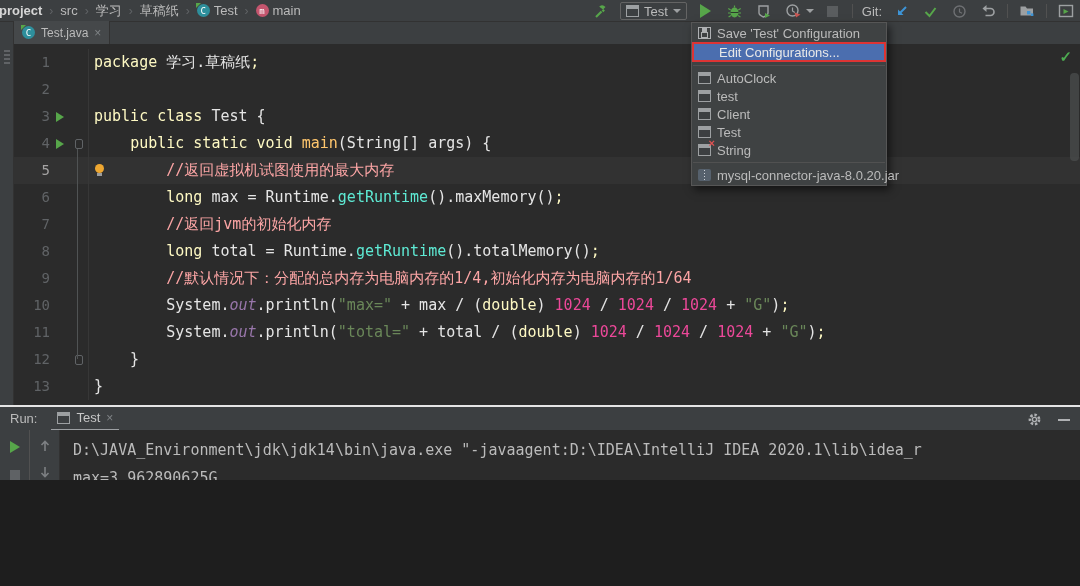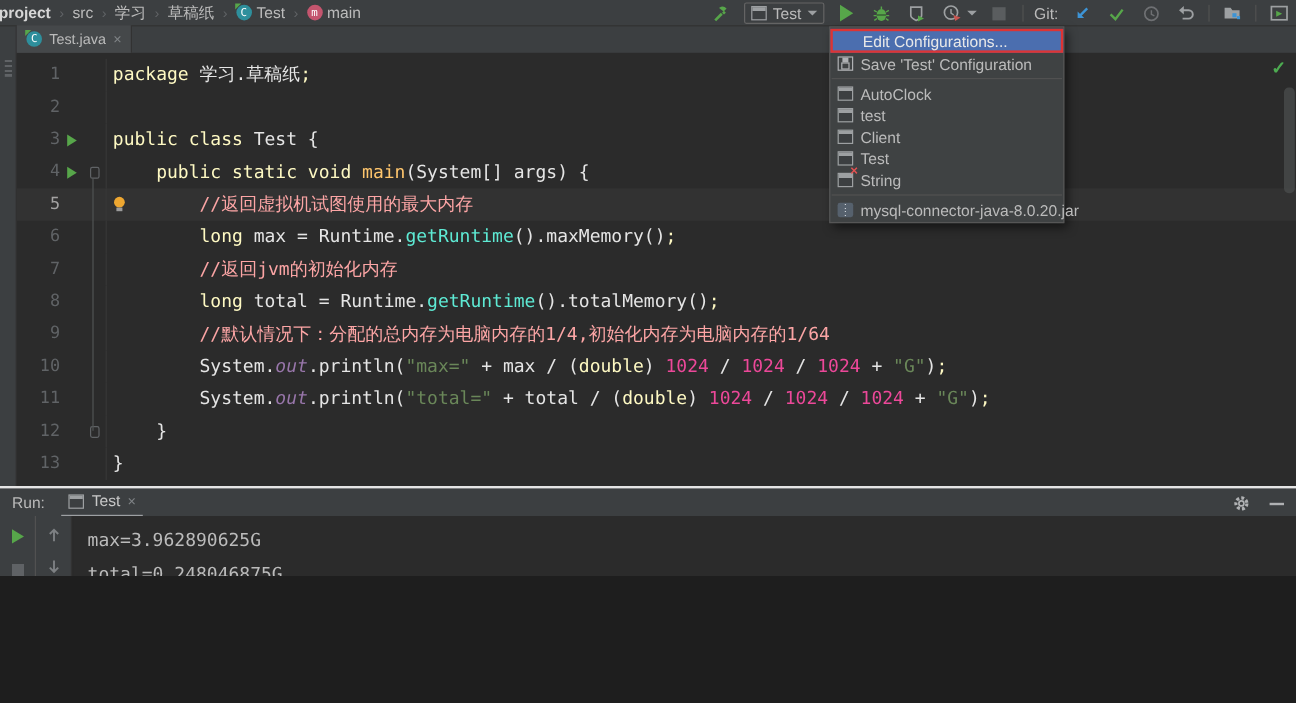--- a/index.html
+++ b/index.html
@@ -211,44 +211,44 @@
       <span>Test.java</span>
       <span class="tab-close">×</span>
     </div>
   </div>
 
   <div class="editor">
     <div class="lines">
         <div class="ed-line"><div class="gut"><span class="lnum">1</span><span class="gslot"></span><span class="gslot"></span></div><div class="code"><span class="tk-k">package </span><span class="tk-d">学习.草稿纸</span><span class="tk-k">;</span></div></div>
         <div class="ed-line"><div class="gut"><span class="lnum">2</span><span class="gslot"></span><span class="gslot"></span></div><div class="code"></div></div>
         <div class="ed-line"><div class="gut"><span class="lnum">3</span><span class="gslot"><span class="run-arrow"></span></span><span class="gslot"></span></div><div class="code"><span class="tk-k">public class </span><span class="tk-d">Test {</span></div></div>
-        <div class="ed-line"><div class="gut"><span class="lnum">4</span><span class="gslot"><span class="run-arrow"></span></span><span class="gslot"><span class="fold-mark"></span></span></div><div class="code"><span class="tk-d">    </span><span class="tk-k">public static void </span><span class="tk-m">main</span><span class="tk-d">(System[] args) {</span></div></div>
+        <div class="ed-line"><div class="gut"><span class="lnum">4</span><span class="gslot"><span class="run-arrow"></span></span><span class="gslot"><span class="fold-mark"></span></span></div><div class="code"><span class="tk-d">    </span><span class="tk-k">public static void </span><span class="tk-m">main</span><span class="tk-d">(String[] args) {</span></div></div>
         <div class="ed-line current"><div class="gut"><span class="lnum">5</span><span class="gslot"></span><span class="gslot"></span></div><div class="code"><span class="bulb"></span><span class="tk-d">        </span><span class="tk-c">//返回虚拟机试图使用的最大内存</span></div></div>
         <div class="ed-line"><div class="gut"><span class="lnum">6</span><span class="gslot"></span><span class="gslot"></span></div><div class="code"><span class="tk-d">        </span><span class="tk-k">long </span><span class="tk-d">max = Runtime.</span><span class="tk-i">getRuntime</span><span class="tk-d">().maxMemory()</span><span class="tk-k">;</span></div></div>
         <div class="ed-line"><div class="gut"><span class="lnum">7</span><span class="gslot"></span><span class="gslot"></span></div><div class="code"><span class="tk-d">        </span><span class="tk-c">//返回jvm的初始化内存</span></div></div>
         <div class="ed-line"><div class="gut"><span class="lnum">8</span><span class="gslot"></span><span class="gslot"></span></div><div class="code"><span class="tk-d">        </span><span class="tk-k">long </span><span class="tk-d">total = Runtime.</span><span class="tk-i">getRuntime</span><span class="tk-d">().totalMemory()</span><span class="tk-k">;</span></div></div>
         <div class="ed-line"><div class="gut"><span class="lnum">9</span><span class="gslot"></span><span class="gslot"></span></div><div class="code"><span class="tk-d">        </span><span class="tk-c">//默认情况下：分配的总内存为电脑内存的1/4,初始化内存为电脑内存的1/64</span></div></div>
         <div class="ed-line"><div class="gut"><span class="lnum">10</span><span class="gslot"></span><span class="gslot"></span></div><div class="code"><span class="tk-d">        System.</span><span class="tk-f">out</span><span class="tk-d">.println(</span><span class="tk-s">"max="</span><span class="tk-d"> + max / (</span><span class="tk-k">double</span><span class="tk-d">) </span><span class="tk-n">1024</span><span class="tk-d"> / </span><span class="tk-n">1024</span><span class="tk-d"> / </span><span class="tk-n">1024</span><span class="tk-d"> + </span><span class="tk-s">"G"</span><span class="tk-d">)</span><span class="tk-k">;</span></div></div>
         <div class="ed-line"><div class="gut"><span class="lnum">11</span><span class="gslot"></span><span class="gslot"></span></div><div class="code"><span class="tk-d">        System.</span><span class="tk-f">out</span><span class="tk-d">.println(</span><span class="tk-s">"total="</span><span class="tk-d"> + total / (</span><span class="tk-k">double</span><span class="tk-d">) </span><span class="tk-n">1024</span><span class="tk-d"> / </span><span class="tk-n">1024</span><span class="tk-d"> / </span><span class="tk-n">1024</span><span class="tk-d"> + </span><span class="tk-s">"G"</span><span class="tk-d">)</span><span class="tk-k">;</span></div></div>
         <div class="ed-line"><div class="gut"><span class="lnum">12</span><span class="gslot"></span><span class="gslot"><span class="fold-mark"></span></span></div><div class="code"><span class="tk-d">    }</span></div></div>
         <div class="ed-line"><div class="gut"><span class="lnum">13</span><span class="gslot"></span><span class="gslot"></span></div><div class="code"><span class="tk-d">}</span></div></div>
       </div>
     <div class="fold-line"></div>
     <div class="ed-check">✓</div>
     <div class="ed-scroll"></div>
   </div>
 
   <div class="popup">
+      <div class="menu-item">
+        <span class="mi save"></span>
+        <span>Save 'Test' Configuration</span>
+      </div>
       <div class="menu-item sel annotated">
         <span class="sp"></span>
         <span>Edit Configurations...</span>
-      </div>
-      <div class="menu-item">
-        <span class="mi save"></span>
-        <span>Save 'Test' Configuration</span>
       </div>
       <div class="menu-sep"></div>
       <div class="menu-item">
         <span class="app-ic"></span>
         <span>AutoClock</span>
       </div>
       <div class="menu-item">
         <span class="app-ic"></span>
         <span>test</span>
       </div>
@@ -352,19 +352,20 @@
       </span>
       <span class="rbtn">
         <svg width="14" height="14" viewBox="0 0 14 14">
             <rect x="3" y="4" width="8" height="9" fill="#afb1b3"></rect>
             <rect x="1.8" y="2" width="10.4" height="1.6" fill="#afb1b3"></rect>
             <rect x="5" y="0.5" width="4" height="1.5" fill="#afb1b3"></rect>
           </svg>
       </span>
     </div>
     <div class="console">
+        <div class="cline">D:\JAVA_Environment\jdk\jdk14\bin\java.exe "-javaagent:D:\IDEA\IntelliJ IDEA 2020.1\lib\idea_r</div>
         <div class="cline">max=3.962890625G</div>
         <div class="cline">total=0.248046875G</div>
         <div class="cline">&nbsp;</div>
       </div>
   </div>
 
 </div>
 
 </body></html>

